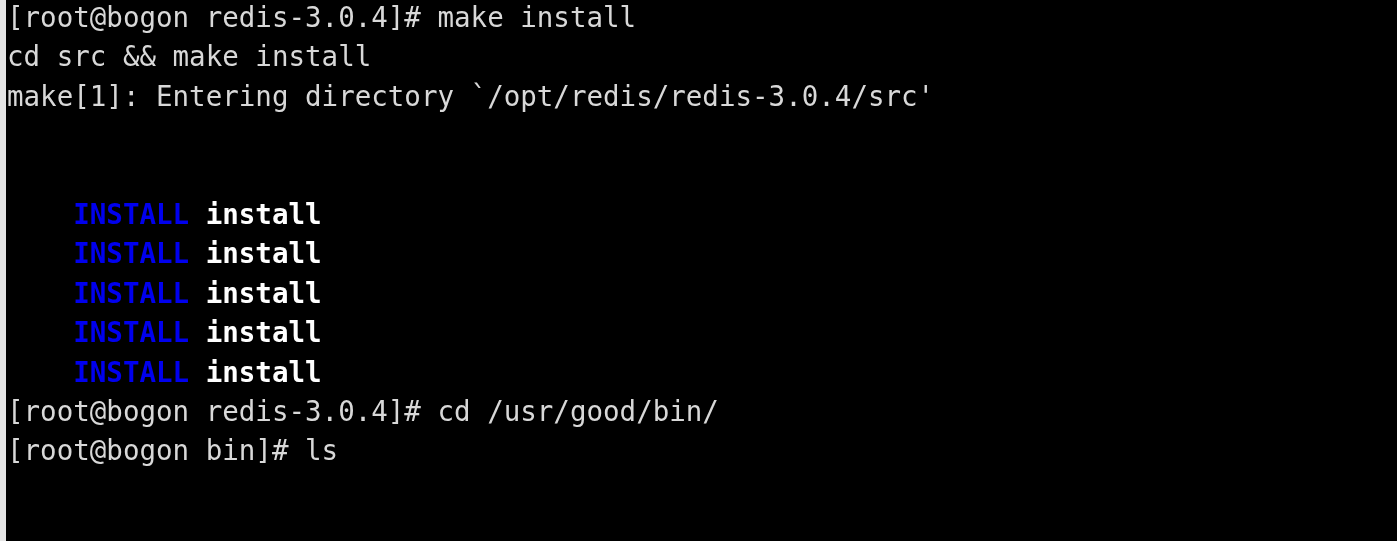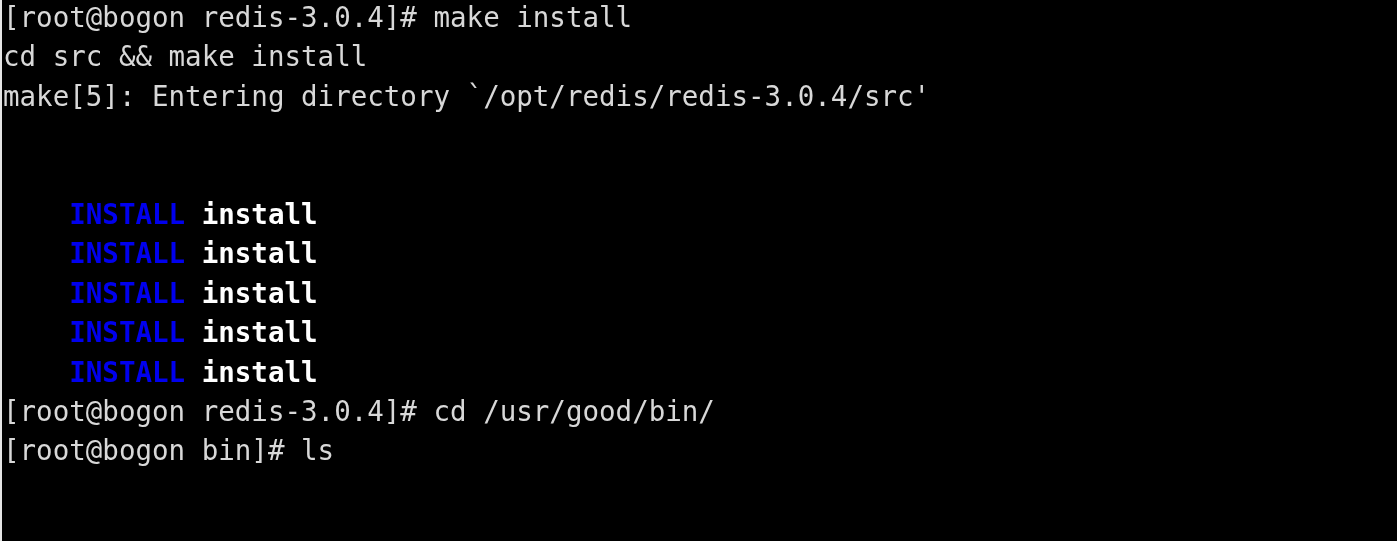--- a/index.html
+++ b/index.html
@@ -7,21 +7,21 @@
   html, body {
     margin: 0;
     padding: 0;
     background: #000000;
   }
   #terminal {
     position: relative;
     width: 1397px;
     height: 541px;
     background: #000000;
-    border-left: 2px solid #e5e5e5;
+    border-left: 6px solid #e5e5e5;
     overflow: hidden;
     font-family: "DejaVu Sans Mono", "Liberation Mono", monospace;
     font-size: 27.5px;
     line-height: 39.4px;
     letter-spacing: 0px;
     color: #d8d8d8;
     -webkit-font-smoothing: antialiased;
   }
   #screen {
     position: absolute;
@@ -47,21 +47,21 @@
     font-weight: bold;
   }
 </style>
 </head>
 <body>
 
 <div id="terminal">
   <div id="screen">
       <div class="line"><span class="seg seg-default">[root@bogon redis-3.0.4]# make install</span></div>
       <div class="line"><span class="seg seg-default">cd src &amp;&amp; make install</span></div>
-      <div class="line"><span class="seg seg-default">make[5]: Entering directory `/opt/redis/redis-3.0.4/src'</span></div>
+      <div class="line"><span class="seg seg-default">make[1]: Entering directory `/opt/redis/redis-3.0.4/src'</span></div>
       <div class="line blank"><span class="seg seg-default"></span></div>
       <div class="line blank"><span class="seg seg-default"></span></div>
       <div class="line"><span class="seg seg-default">    </span><span class="seg seg-install-key">INSTALL</span><span class="seg seg-default"> </span><span class="seg seg-install-val">install</span></div>
       <div class="line"><span class="seg seg-default">    </span><span class="seg seg-install-key">INSTALL</span><span class="seg seg-default"> </span><span class="seg seg-install-val">install</span></div>
       <div class="line"><span class="seg seg-default">    </span><span class="seg seg-install-key">INSTALL</span><span class="seg seg-default"> </span><span class="seg seg-install-val">install</span></div>
       <div class="line"><span class="seg seg-default">    </span><span class="seg seg-install-key">INSTALL</span><span class="seg seg-default"> </span><span class="seg seg-install-val">install</span></div>
       <div class="line"><span class="seg seg-default">    </span><span class="seg seg-install-key">INSTALL</span><span class="seg seg-default"> </span><span class="seg seg-install-val">install</span></div>
       <div class="line"><span class="seg seg-default">[root@bogon redis-3.0.4]# cd /usr/good/bin/</span></div>
       <div class="line"><span class="seg seg-default">[root@bogon bin]# ls</span></div>
     </div>

